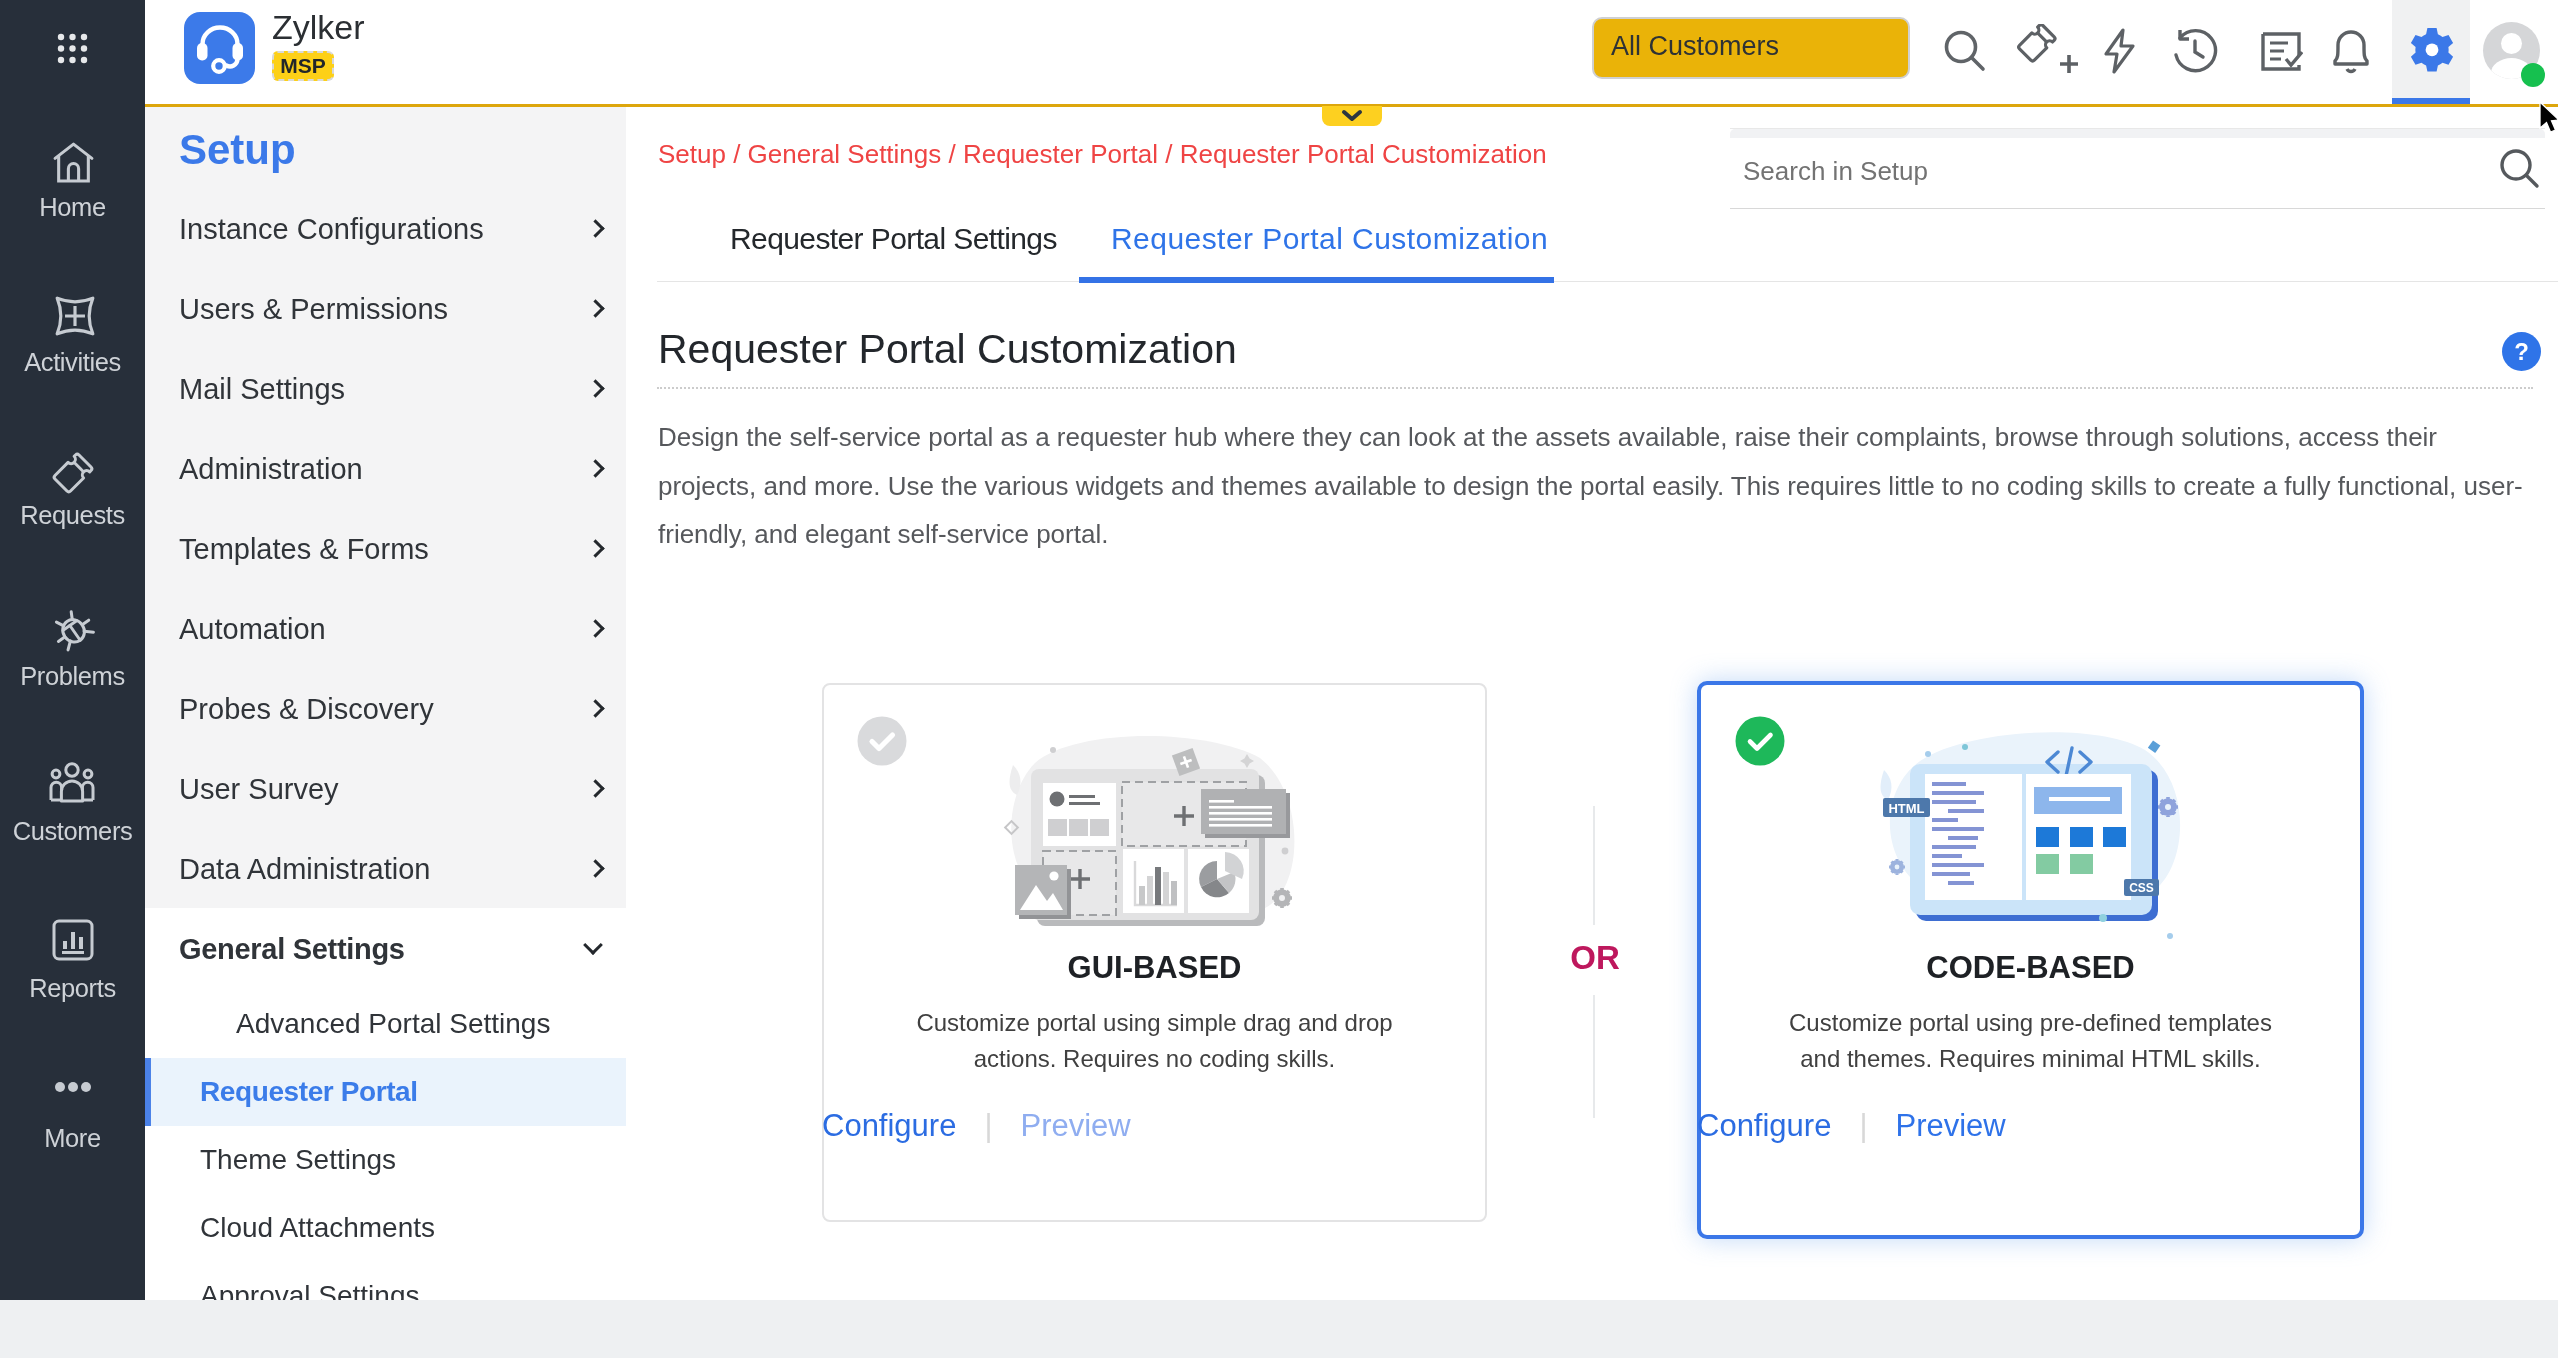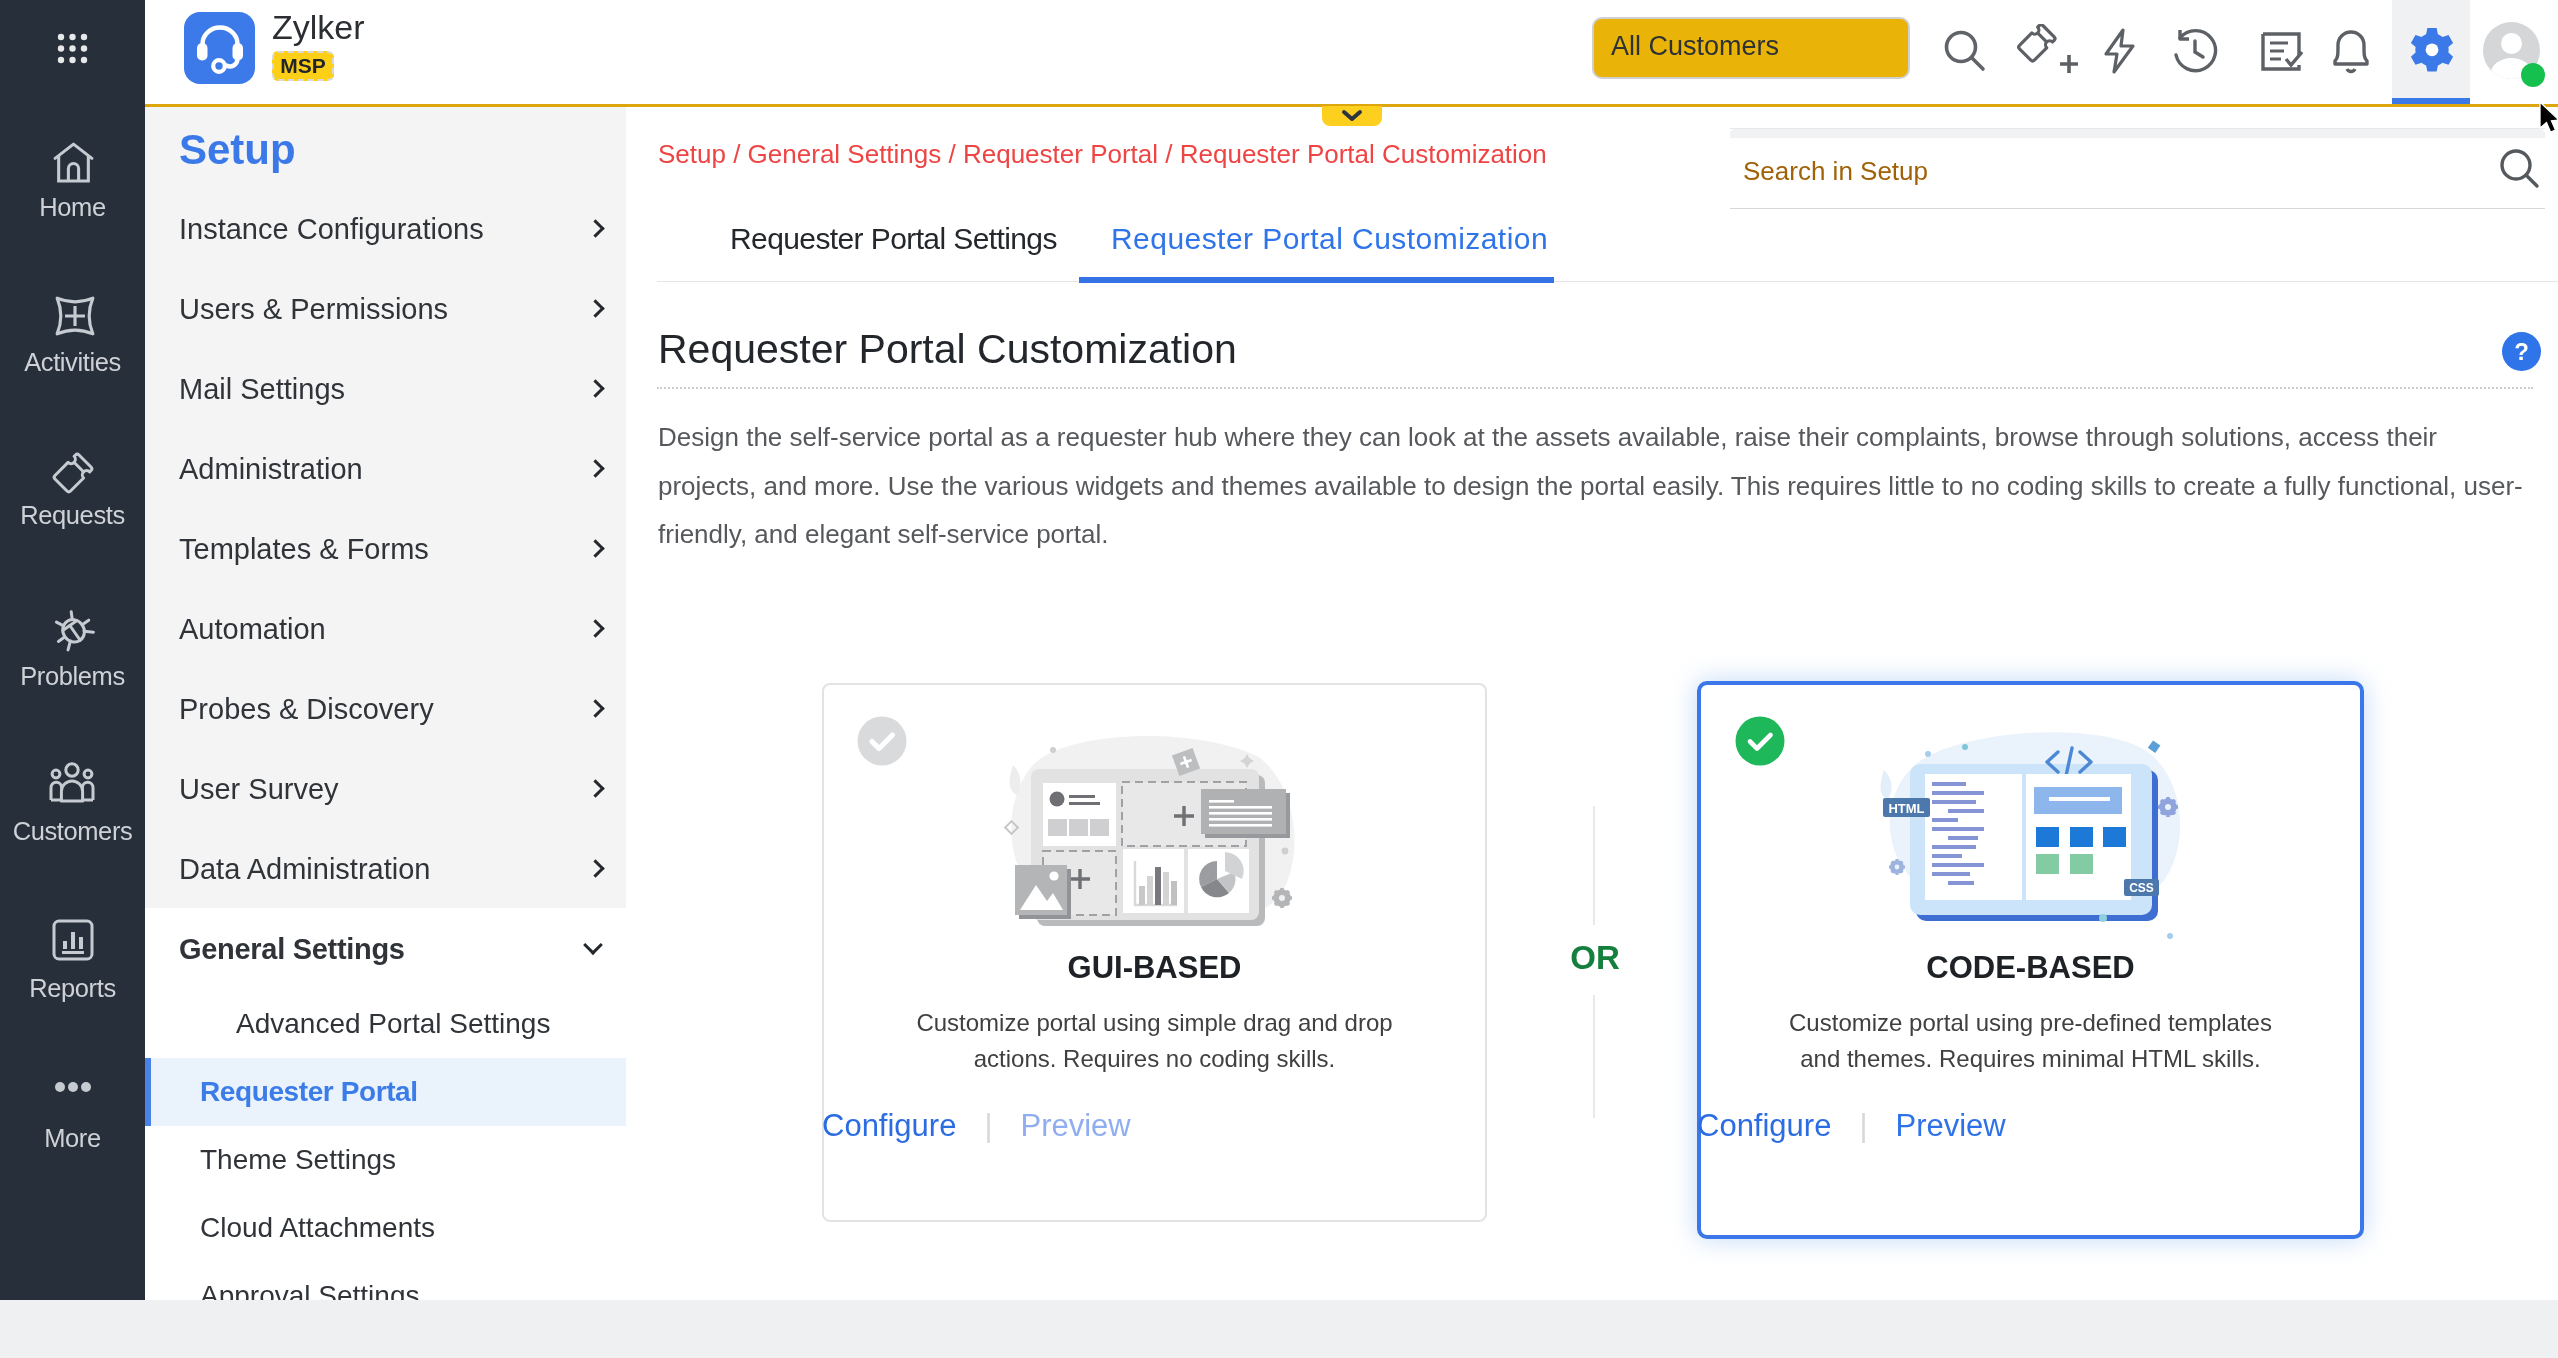--- a/index.html
+++ b/index.html
@@ -36,42 +36,42 @@
 .sitem { position:absolute; left:200px; height:40px; line-height:40px; font-size:28px; color:#303439; }
 #selitem { position:absolute; left:145px; top:1058px; width:481px; height:68px; background:#eaf3fc; }
 #selbar { position:absolute; left:145px; top:1058px; width:6px; height:68px; background:#4b82e8; }
 
 
 #footer { position:absolute; left:0; top:1300px; width:2558px; height:58px; background:#eef0f2; }
 
 
 #crumb { position:absolute; left:658px; top:139px; font-size:26px; color:#ef4444; }
 #searchsetup { position:absolute; left:1730px; top:128px; width:815px; height:81px; border-top:1px solid #e8e8e8; border-bottom:1px solid #d8d8d8; }
-#searchsetup span { position:absolute; left:13px; top:27px; font-size:26px; color:#a16207; }
+#searchsetup span { position:absolute; left:13px; top:27px; font-size:26px; color:#737373; }
 #tabs { position:absolute; left:657px; top:281px; width:1901px; height:0; border-top:1px solid #e5e5e5; }
 #tab1 { position:absolute; left:730px; top:222px; font-size:30px; color:#24282c; letter-spacing:-0.6px; }
 #tab2 { position:absolute; left:1111px; top:222px; font-size:30px; color:#2f74e8; letter-spacing:0.45px; }
 #tabline { position:absolute; left:1079px; top:277px; width:475px; height:6px; background:#3472e6; }
 #h1 { position:absolute; left:658px; top:326px; font-size:41px; font-weight:500; color:#23272c; }
 #hr1 { position:absolute; left:657px; top:387px; width:1876px; height:0; border-top:2px dotted #cccccc; }
 #para { position:absolute; left:658px; top:413px; font-size:26px; color:#56585c; line-height:48.5px; white-space:nowrap; }
 
 
 #card1 { position:absolute; left:822px; top:683px; width:665px; height:539px; background:#fff; border:2px solid #e3e3e4; border-radius:8px; }
 #card2 { position:absolute; left:1697px; top:681px; width:667px; height:558px; background:#fff; border:4px solid #3b77e8; border-radius:10px; box-shadow:0 0 26px rgba(120,170,240,0.45); }
 .ctitle { position:absolute; text-align:center; font-size:31px; font-weight:bold; color:#1e2125; }
 .cdesc { position:absolute; text-align:center; font-size:24px; color:#404040; line-height:35.5px; }
 .clinks { position:absolute; top:1108px; text-align:left; font-size:31px; }
 .clinks .cfg { color:#2b6ce2; }
 .clinks .sep { color:#d8d8d8; padding:0 28px; }
 
 
 #orline1 { position:absolute; left:1593px; top:806px; width:2px; height:119px; background:#e7e9eb; }
 #orline2 { position:absolute; left:1593px; top:995px; width:2px; height:123px; background:#e7e9eb; }
-#ortext { position:absolute; left:1560px; top:939px; width:70px; text-align:center; font-size:33px; font-weight:bold; color:#15803d; }
+#ortext { position:absolute; left:1560px; top:939px; width:70px; text-align:center; font-size:33px; font-weight:bold; color:#be185d; }
 </style>
 </head>
 <body>
 
 <div id="darkbar"></div>
 
 <svg class="nicon" style="left:57px; top:33px;" width="31" height="31" viewBox="0 0 31 31">
   <g fill="#e6e8ea">
     <circle cx="4" cy="4" r="3.2"></circle>
       <circle cx="15.5" cy="4" r="3.2"></circle>

